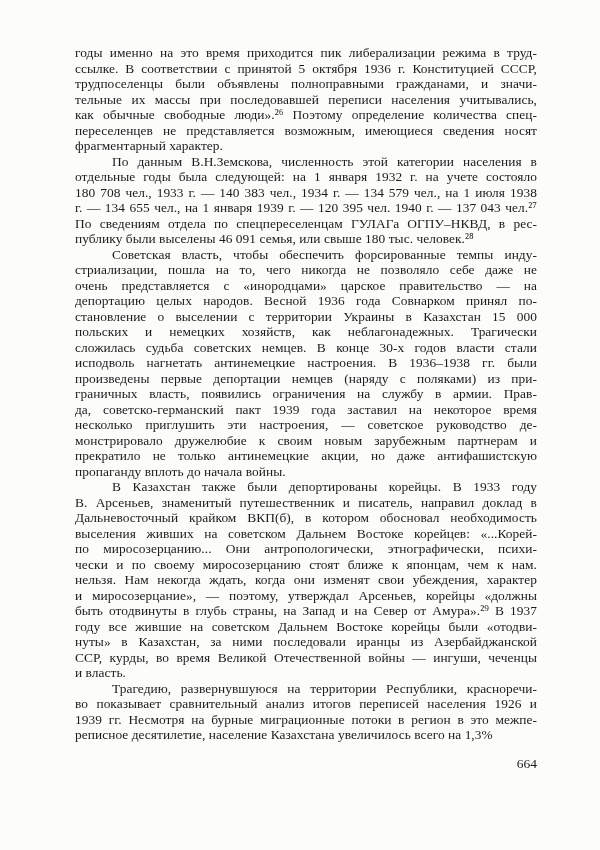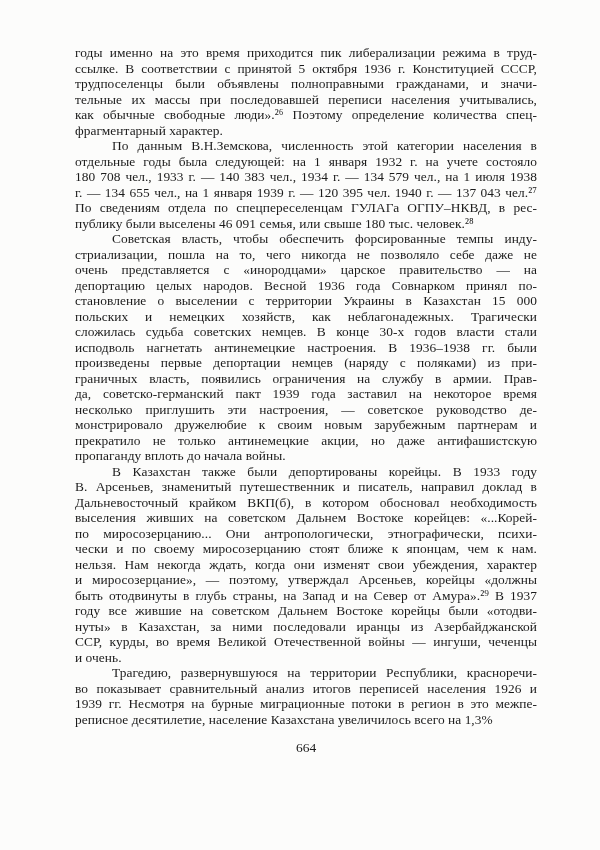--- a/index.html
+++ b/index.html
@@ -42,34 +42,35 @@
     text-align-last: left;
   }
   .line.indent {
     text-indent: 37px;
   }
   .page-number {
     margin-top: 13px;
     color: #1b1b1b;
     font-size: 13.5px;
     line-height: 16px;
-    text-align: center;
+    text-align: right;
   }
 </style>
 </head>
 <body style="background: rgb(252, 252, 251);">
 
 <div class="scan-page" style="background: rgb(252, 252, 251);">
   <div class="page-text" style="color: rgb(27, 27, 27);">
       <div class="para">
         <div class="line">годы именно на это время приходится пик либерализации режима в труд-</div>
         <div class="line">ссылке. В соответствии с принятой 5 октября 1936 г. Конституцией СССР,</div>
         <div class="line">трудпоселенцы были объявлены полноправными гражданами, и значи-</div>
         <div class="line">тельные их массы при последовавшей переписи населения учитывались,</div>
         <div class="line">как обычные свободные люди».²⁶ Поэтому определение количества спец-</div>
+        <div class="line">переселенцев не представляется возможным, имеющиеся сведения носят</div>
         <div class="line last">фрагментарный характер.</div>
       </div>
       <div class="para">
         <div class="line indent">По данным В.Н.Земскова, численность этой категории населения в</div>
         <div class="line">отдельные годы была следующей: на 1 января 1932 г. на учете состояло</div>
         <div class="line">180 708 чел., 1933 г. — 140 383 чел., 1934 г. — 134 579 чел., на 1 июля 1938</div>
         <div class="line">г. — 134 655 чел., на 1 января 1939 г. — 120 395 чел. 1940 г. — 137 043 чел.²⁷</div>
         <div class="line">По сведениям отдела по спецпереселенцам ГУЛАГа ОГПУ–НКВД, в рес-</div>
         <div class="line last">публику были выселены 46 091 семья, или свыше 180 тыс. человек.²⁸</div>
       </div>
@@ -96,21 +97,21 @@
         <div class="line">Дальневосточный крайком ВКП(б), в котором обосновал необходимость</div>
         <div class="line">выселения живших на советском Дальнем Востоке корейцев: «...Корей-</div>
         <div class="line">по миросозерцанию... Они антропологически, этнографически, психи-</div>
         <div class="line">чески и по своему миросозерцанию стоят ближе к японцам, чем к нам.</div>
         <div class="line">нельзя. Нам некогда ждать, когда они изменят свои убеждения, характер</div>
         <div class="line">и миросозерцание», — поэтому, утверждал Арсеньев, корейцы «должны</div>
         <div class="line">быть отодвинуты в глубь страны, на Запад и на Север от Амура».²⁹ В 1937</div>
         <div class="line">году все жившие на советском Дальнем Востоке корейцы были «отодви-</div>
         <div class="line">нуты» в Казахстан, за ними последовали иранцы из Азербайджанской</div>
         <div class="line">ССР, курды, во время Великой Отечественной войны — ингуши, чеченцы</div>
-        <div class="line last">и очень.</div>
+        <div class="line last">и власть.</div>
       </div>
       <div class="para">
         <div class="line indent">Трагедию, развернувшуюся на территории Республики, красноречи-</div>
         <div class="line">во показывает сравнительный анализ итогов переписей населения 1926 и</div>
         <div class="line">1939 гг. Несмотря на бурные миграционные потоки в регион в это межпе-</div>
         <div class="line last">реписное десятилетие, население Казахстана увеличилось всего на 1,3%</div>
       </div>
     </div>
   <div class="page-number">664</div>
 </div>

